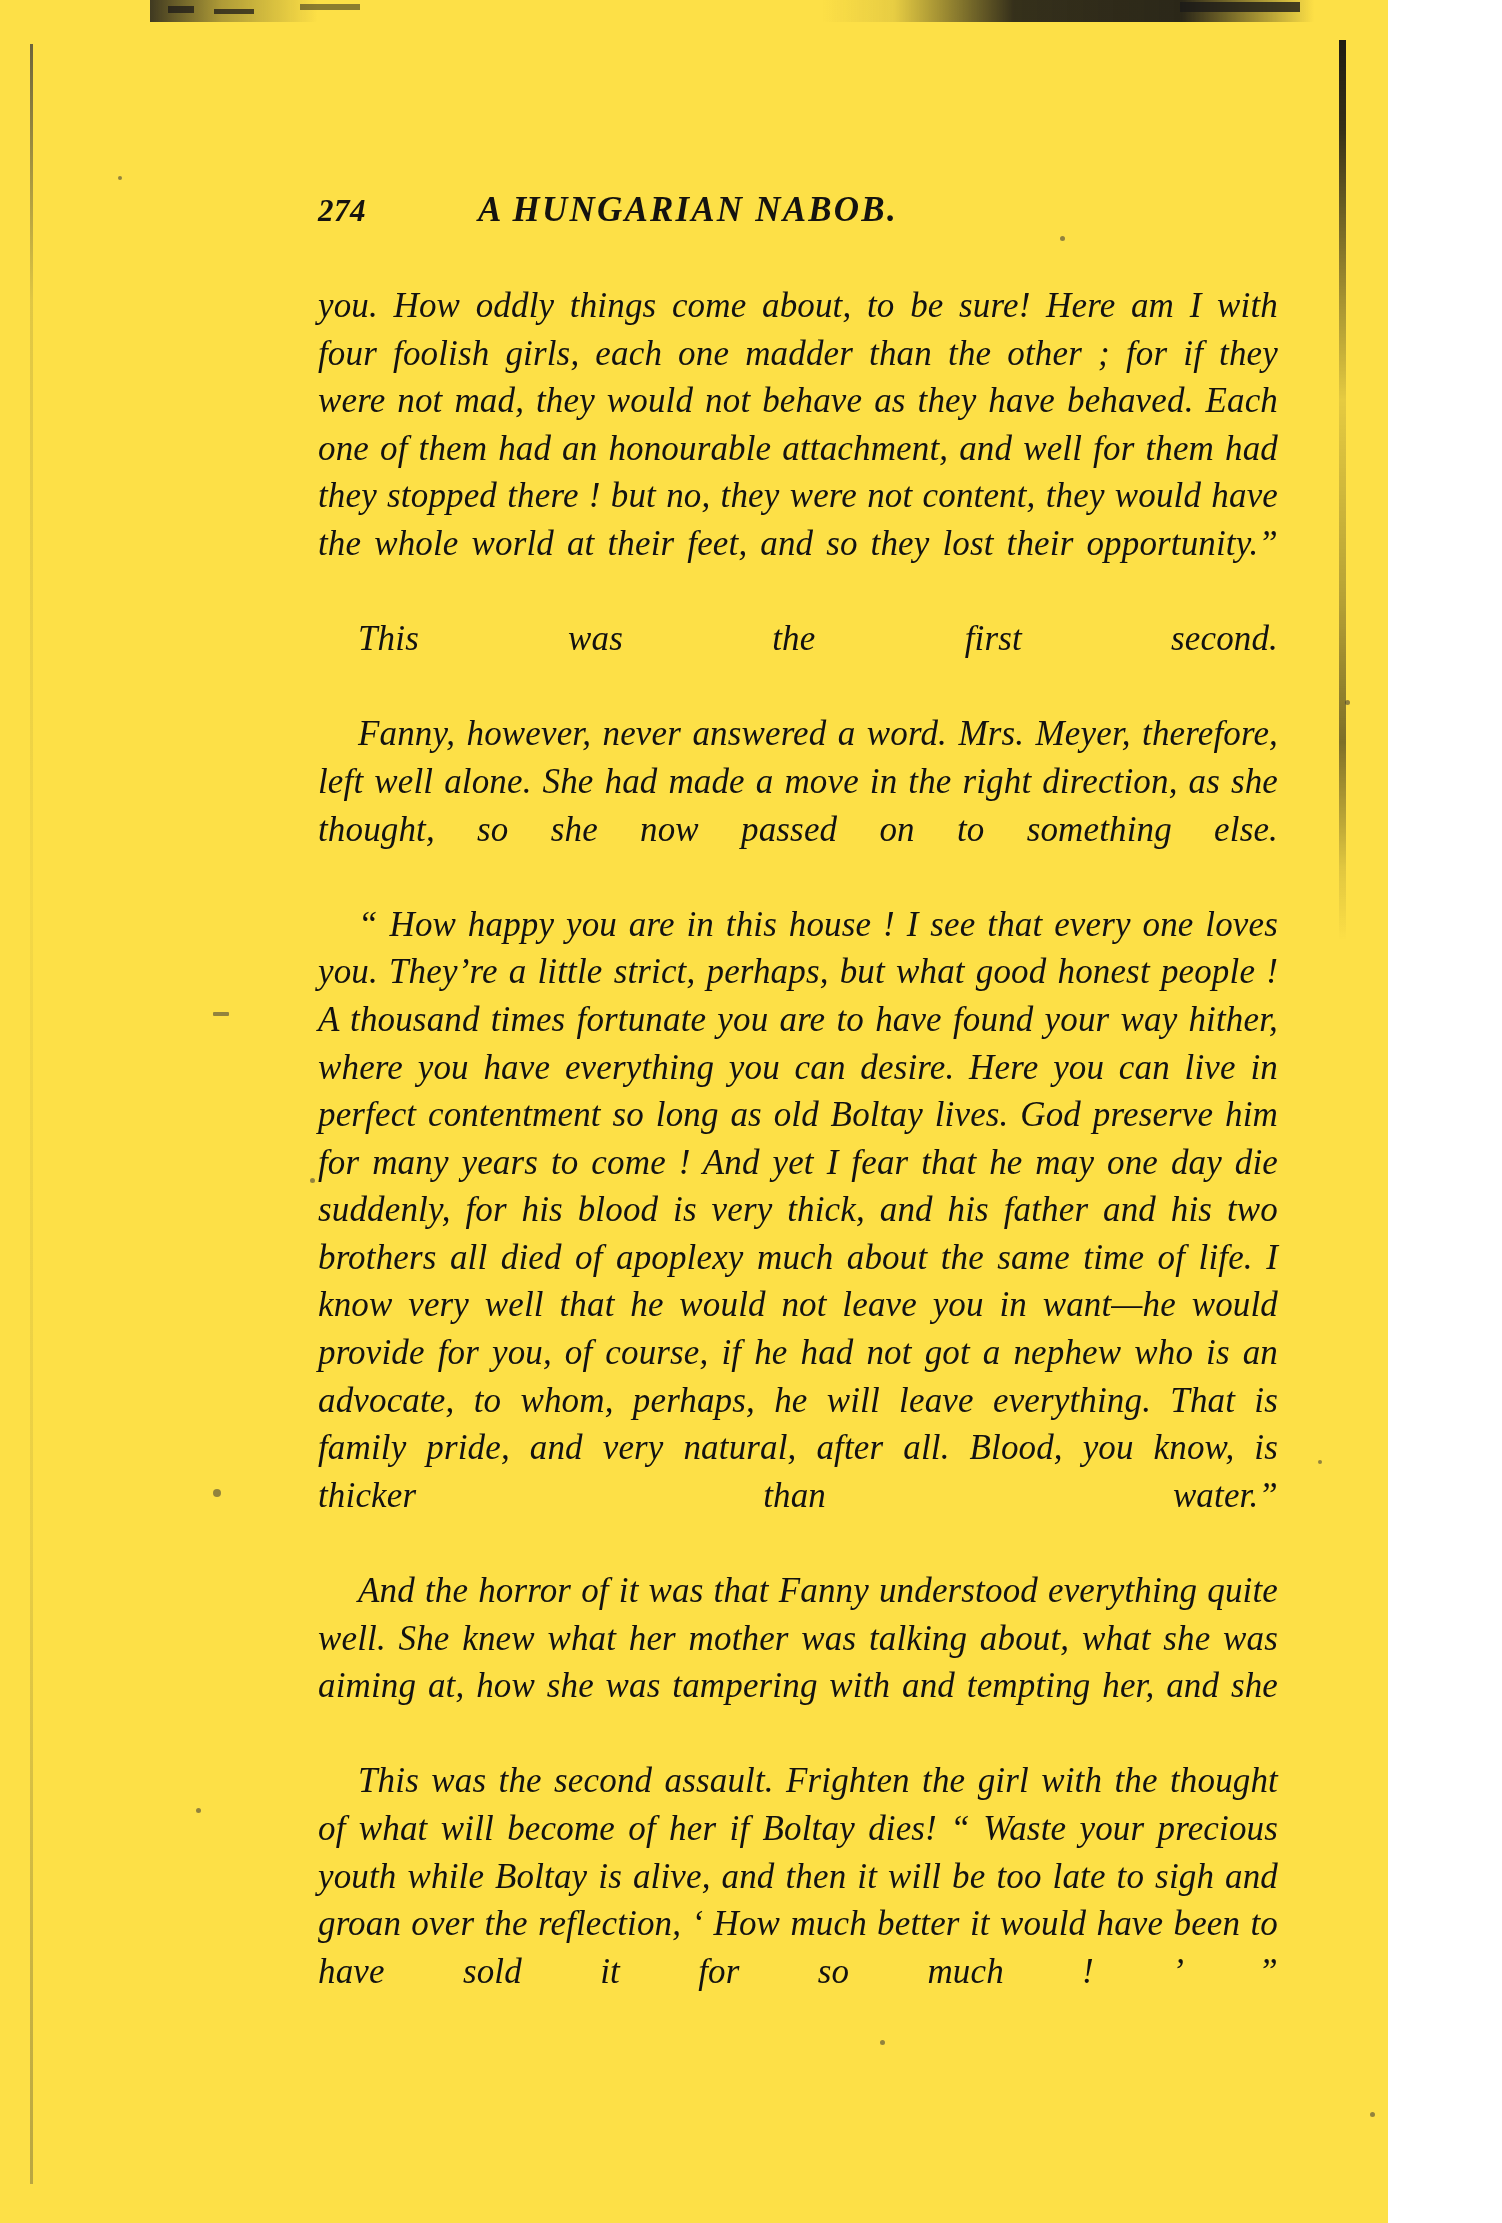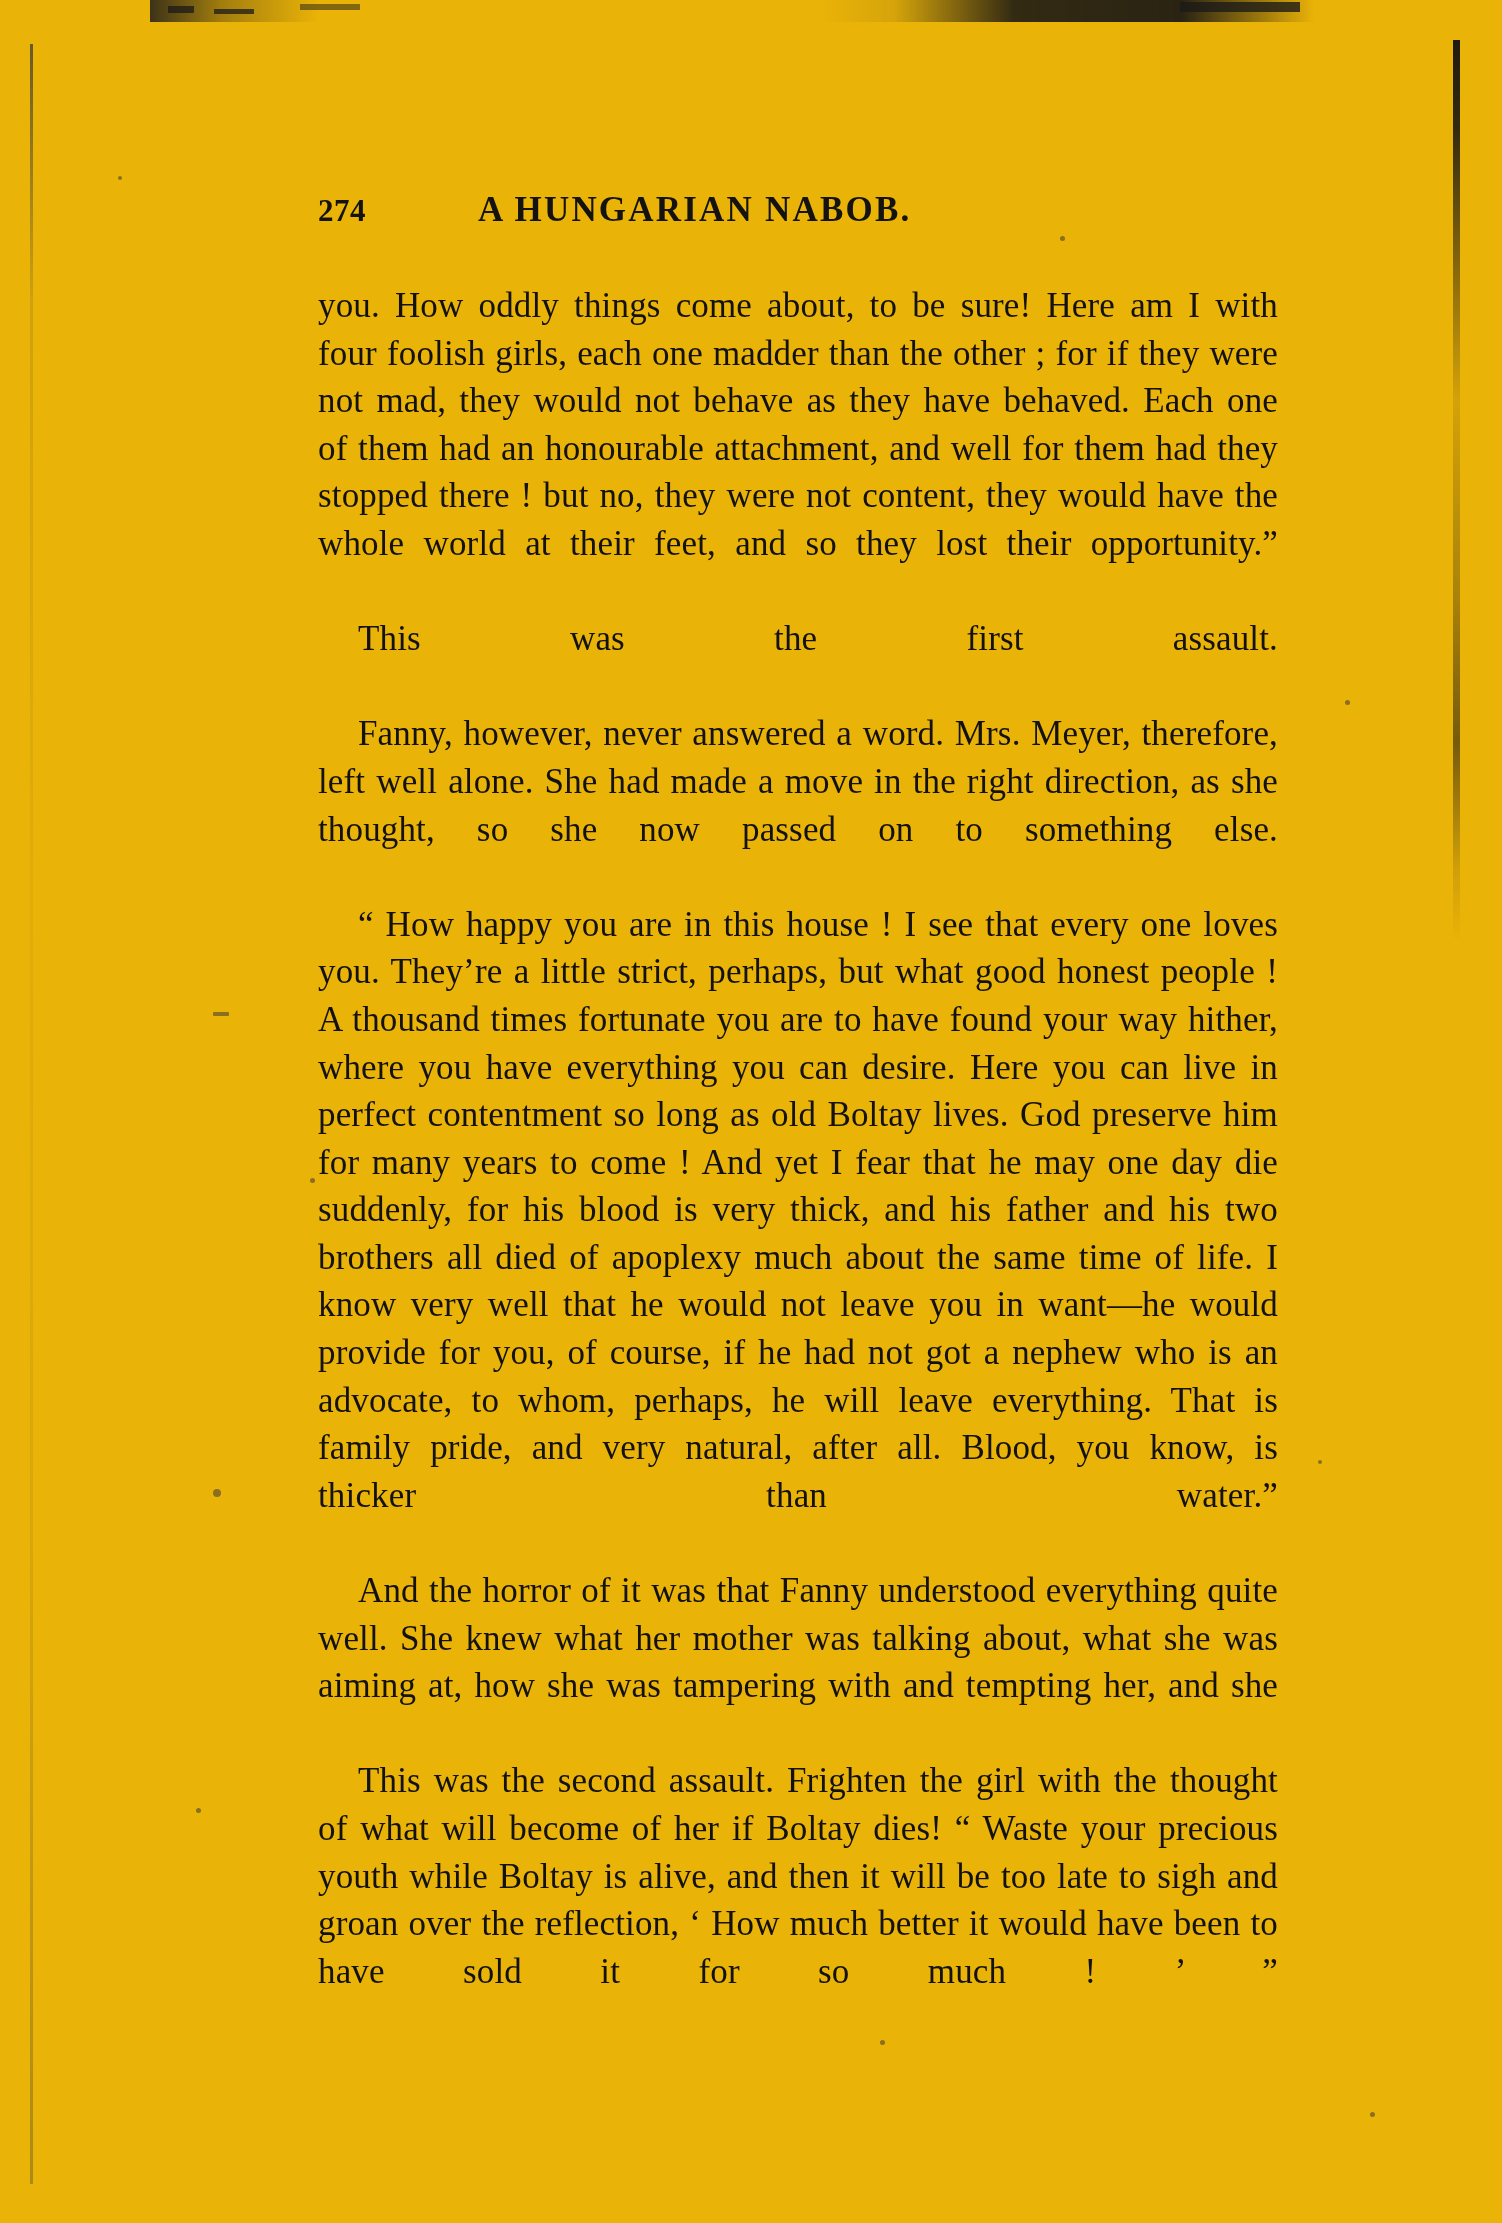--- a/index.html
+++ b/index.html
@@ -2,25 +2,26 @@
 <html><head>
 <meta charset="utf-8">
 <style>
   html, body {
     margin: 0;
     padding: 0;
     background: #ffffff;
   }
   #page {
     position: relative;
-    width: 1502px;
+    width: 1388px;
     height: 2223px;
-    background: #eab308;
+    background: #fde047;
     overflow: hidden;
     font-family: "Liberation Serif", serif;
+    font-style: italic;
   }
 
   
   .scan-top-smudge {
     position: absolute;
     top: 0;
     left: 150px;
     width: 1200px;
     height: 22px;
     background: linear-gradient(90deg,
@@ -155,20 +156,20 @@
   <div class="speck" style="left:1370px; top:2112px; width:5px; height:5px;"></div>
 
   <div class="content">
 
     <div class="header-line">
       <div class="folio">274</div>
       <div class="running-head">A HUNGARIAN NABOB.</div>
     </div>
 
     <p class="para">you.  How oddly things come about, to be sure! Here am I with four foolish girls, each one madder than the other ; for if they were not mad, they would not behave as they have behaved.  Each one of them had an honourable attachment, and well for them had they stopped there ! but no, they were not content, they would have the whole world at their feet, and so they lost their opportunity.”</p>
-    <p class="para indent">This was the first assault.</p>
+    <p class="para indent">This was the first second.</p>
     <p class="para indent">Fanny, however, never answered a word.  Mrs. Meyer, therefore, left well alone.  She had made a move in the right direction, as she thought, so she now passed on to something else.</p>
     <p class="para indent">“ How happy you are in this house !  I see that every one loves you.  They’re a little strict, perhaps, but what good honest people !  A thousand times fortunate you are to have found your way hither, where you have everything you can desire. Here you can live in perfect contentment so long as old Boltay lives.  God preserve him for many years to come ! And yet I fear that he may one day die suddenly, for his blood is very thick, and his father and his two brothers all died of apoplexy much about the same time of life.  I know very well that he would not leave you in want—he would provide for you, of course, if he had not got a nephew who is an advocate, to whom, perhaps, he will leave everything.  That is family pride, and very natural, after all.  Blood, you know, is thicker than water.”</p>
     <p class="para indent">And the horror of it was that Fanny understood everything quite well.  She knew what her mother was talking about, what she was aiming at, how she was tampering with and tempting her, and she</p>
     <p class="para indent">This was the second assault.  Frighten the girl with the thought of what will become of her if Boltay dies!  “ Waste your precious youth while Boltay is alive, and then it will be too late to sigh and groan over the reflection, ‘ How much better it would have been to have sold it for so much ! ’ ”</p>
 
   </div>
 </div>
 
 </body></html>

